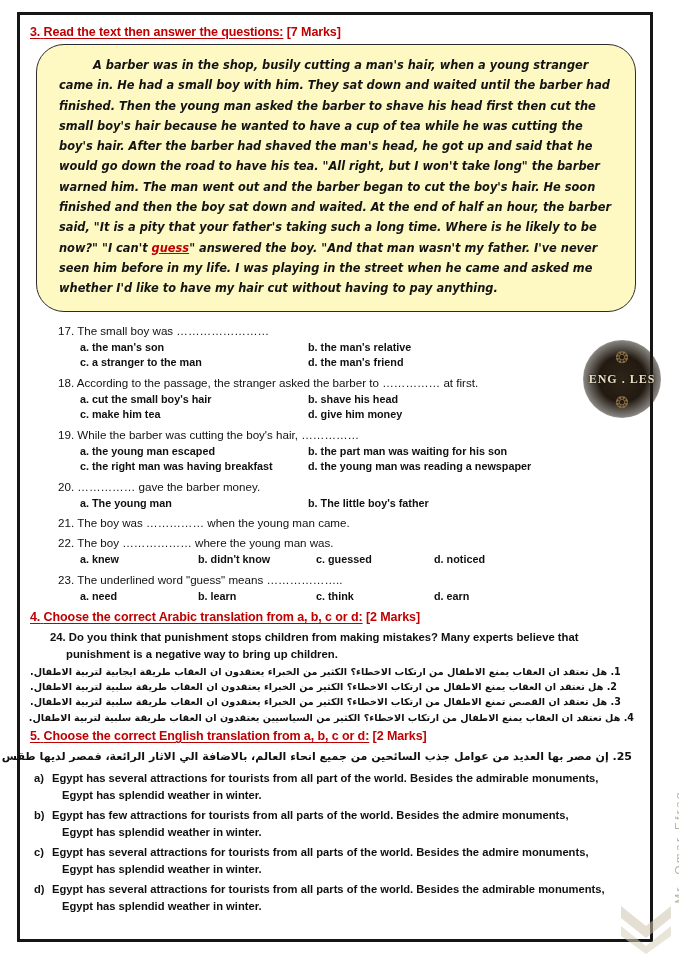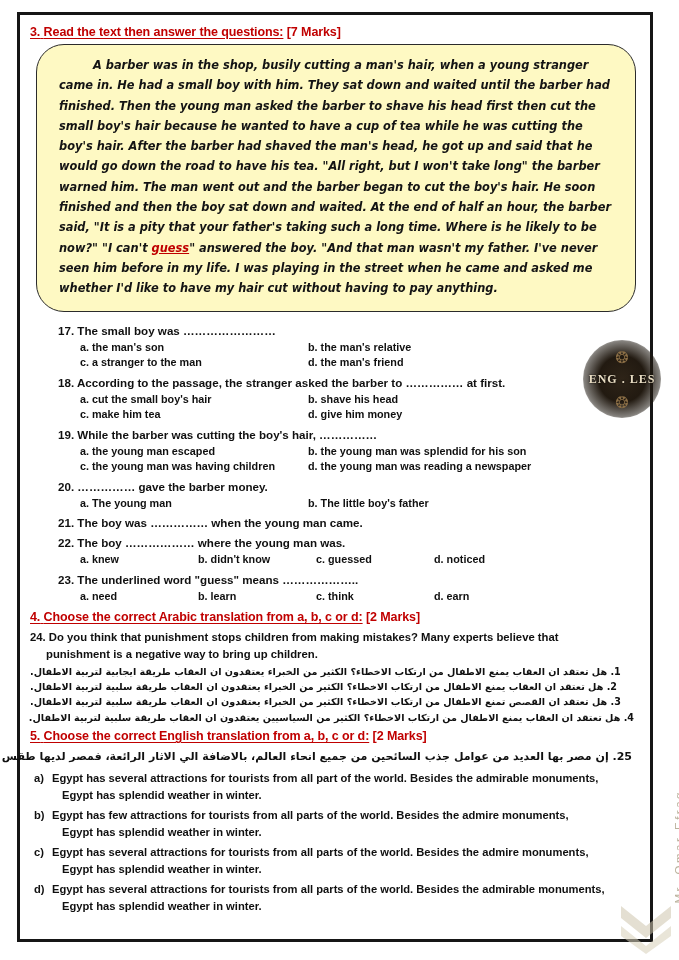--- a/index.html
+++ b/index.html
@@ -78,21 +78,21 @@
   .passage .uw {
     color: #c00000;
     text-decoration: underline;
     font-style: italic;
   }
 
   
   .qblock { margin: 0 0 0 28px; }
   .qline {
     font-size: 11.6px;
-    font-weight: bold;
+    font-weight: normal;
     color: #101010;
     line-height: 17px;
     margin: 3px 0 1px 0;
     white-space: nowrap;
   }
   .opts {
     display: flex;
     font-size: 10.8px;
     font-weight: bold;
     color: #101010;
@@ -103,21 +103,21 @@
   .w2a { width: 228px; }
   .w2b { width: auto; }
   .w4 { width: 118px; }
 
   
   .q24 {
     font-size: 11.3px;
     font-weight: bold;
     color: #101010;
     line-height: 16.5px;
-    margin: 2px 0 2px 0;
+    margin: 2px 0 2px 20px;
   }
   .q24 .l2 { display: block; margin-left: 16px; }
   .ar-list { margin: 1px 0 4px 0; }
   .ar-line {
     direction: rtl;
     text-align: left;
     font-family: "DejaVu Sans", sans-serif;
     font-size: 9.6px;
     font-weight: bold;
     color: #101010;
@@ -244,24 +244,24 @@
           <span class="w2b">b. shave his head</span>
         </div>
         <div class="opts">
           <span class="w2a">c. make him tea</span>
           <span class="w2b">d. give him money</span>
         </div>
 
         <div class="qline">19. While the barber was cutting the boy's hair, ……………</div>
         <div class="opts">
           <span class="w2a">a. the young man escaped</span>
-          <span class="w2b">b. the young man was splendid for his son</span>
-        </div>
-        <div class="opts">
-          <span class="w2a">c. the young man was having children</span>
+          <span class="w2b">b. the part man was waiting for his son</span>
+        </div>
+        <div class="opts">
+          <span class="w2a">c. the right man was having breakfast</span>
           <span class="w2b">d. the young man was reading a newspaper</span>
         </div>
 
         <div class="qline">20. …………… gave the barber money.</div>
         <div class="opts">
           <span class="w2a">a. The young man</span>
           <span class="w2b">b. The little boy's father</span>
         </div>
 
         <div class="qline">21. The boy was …………… when the young man came.</div>

